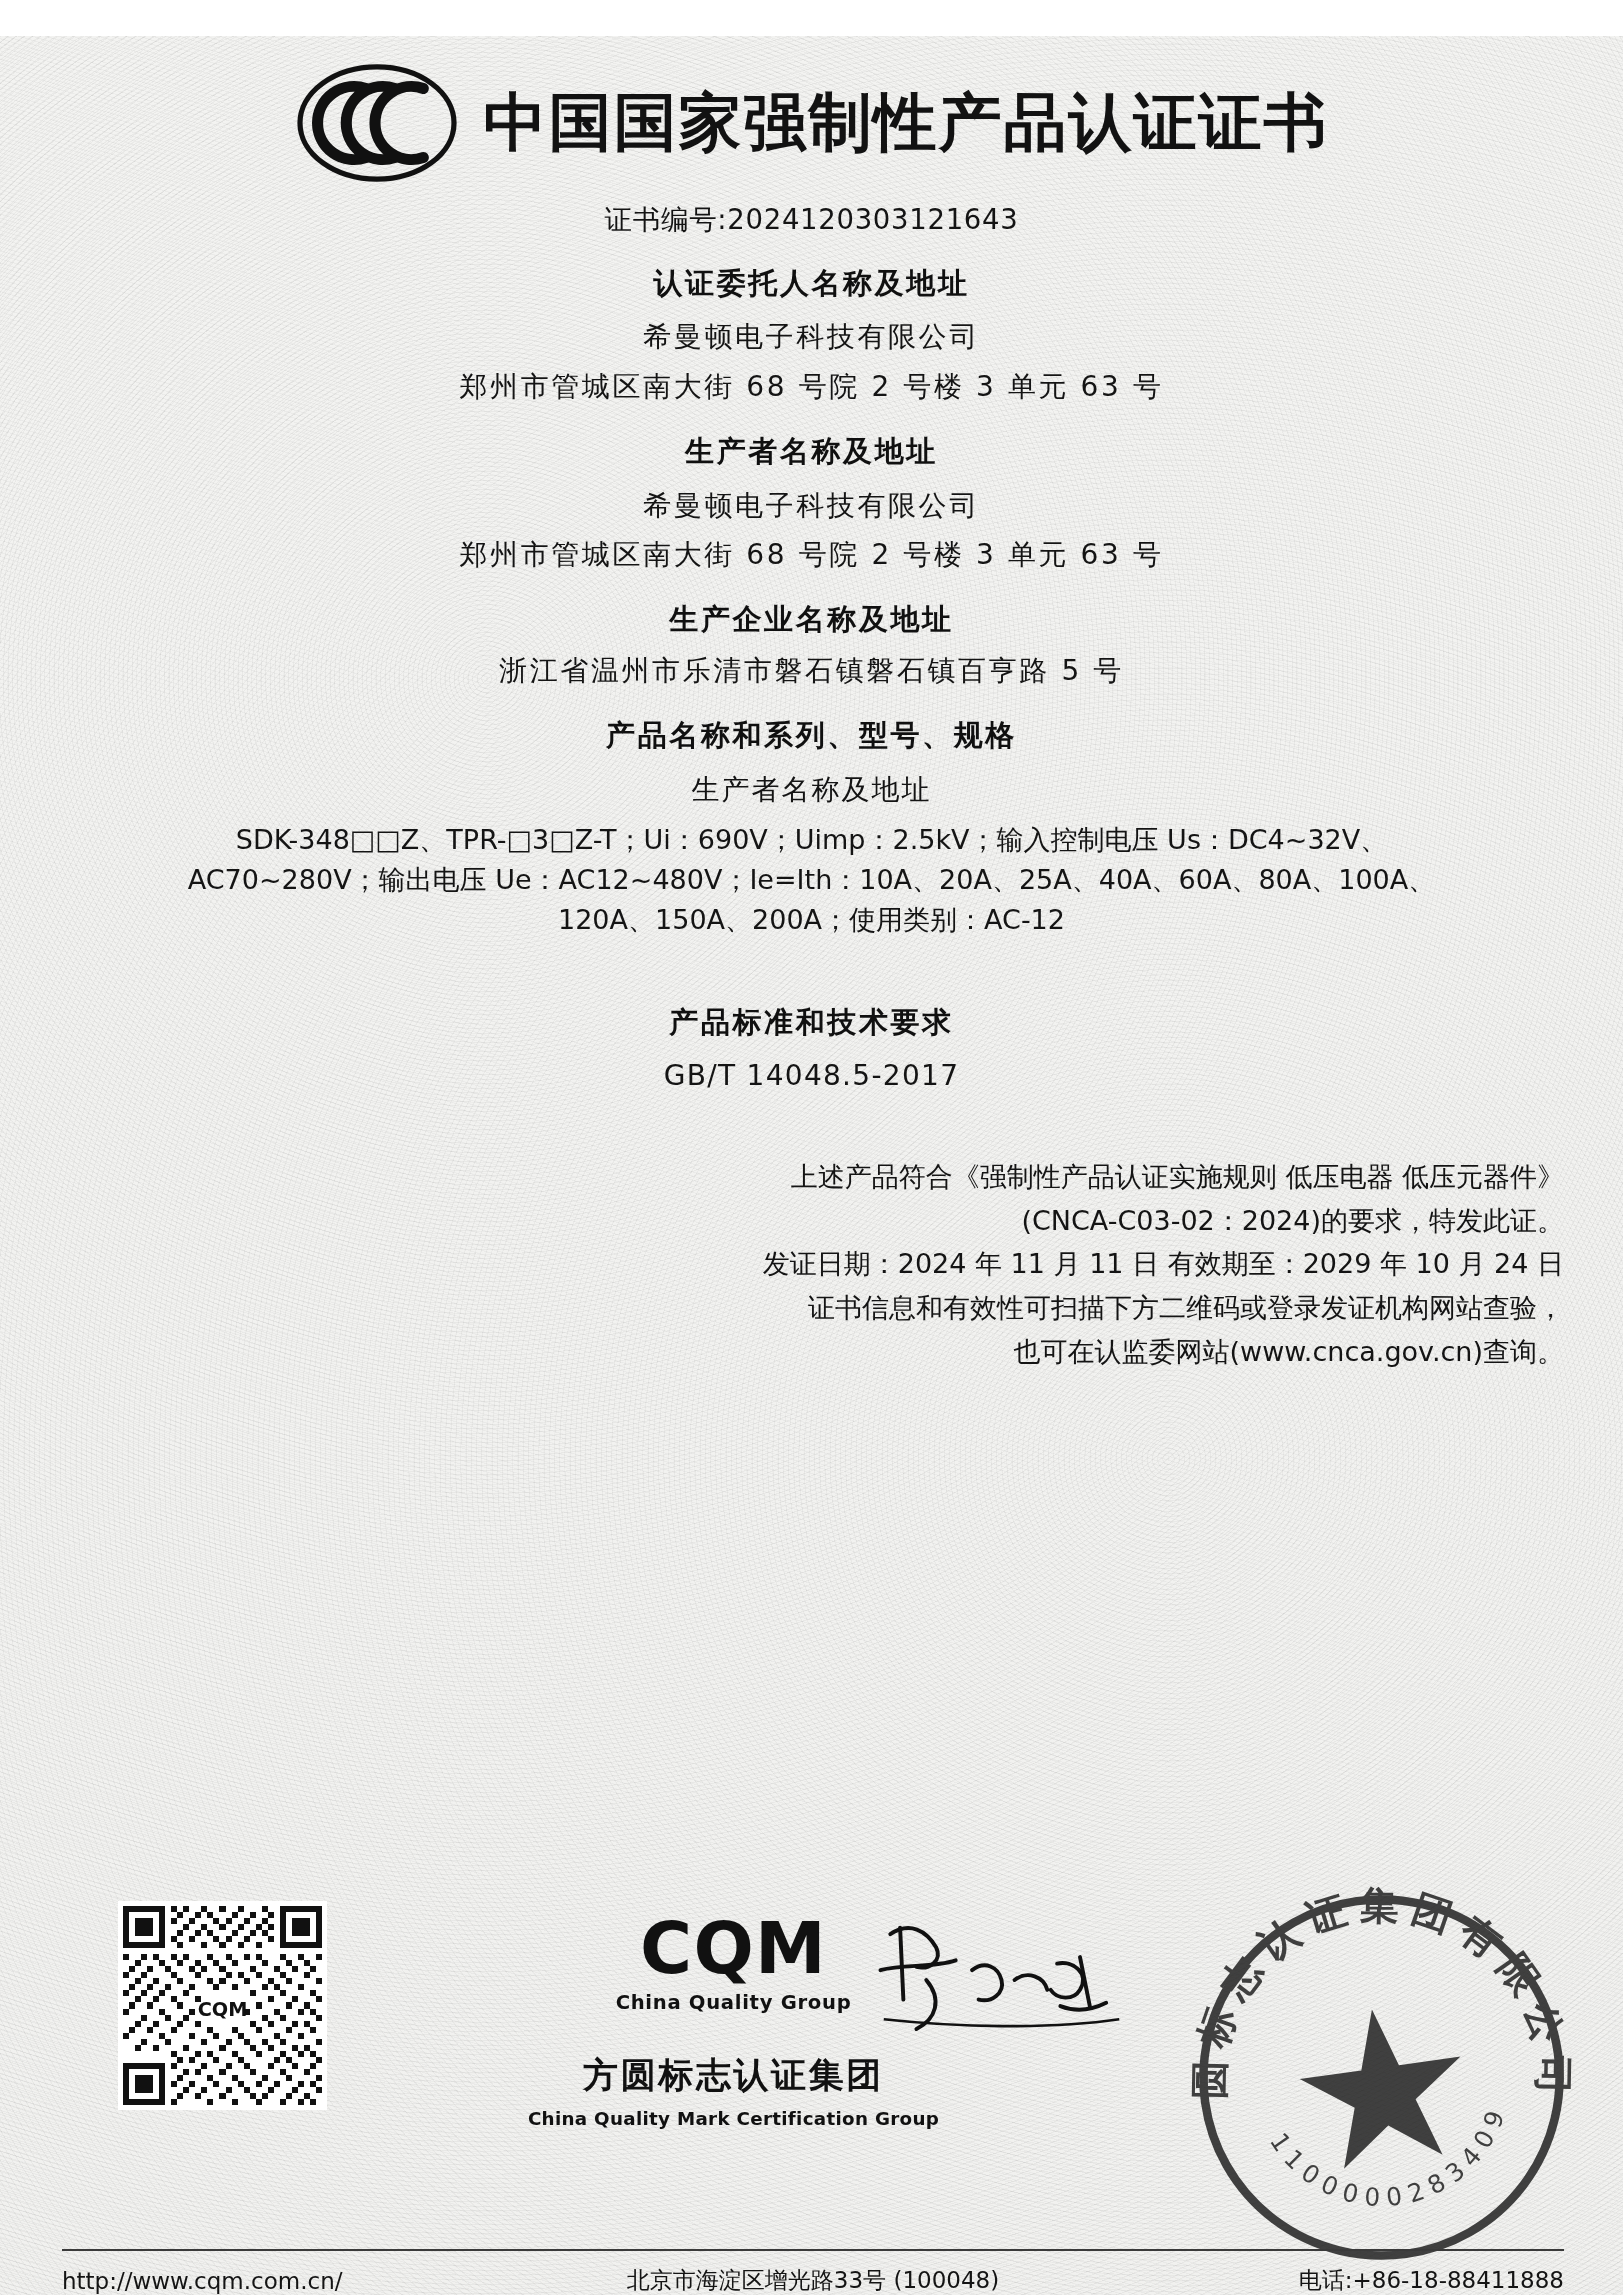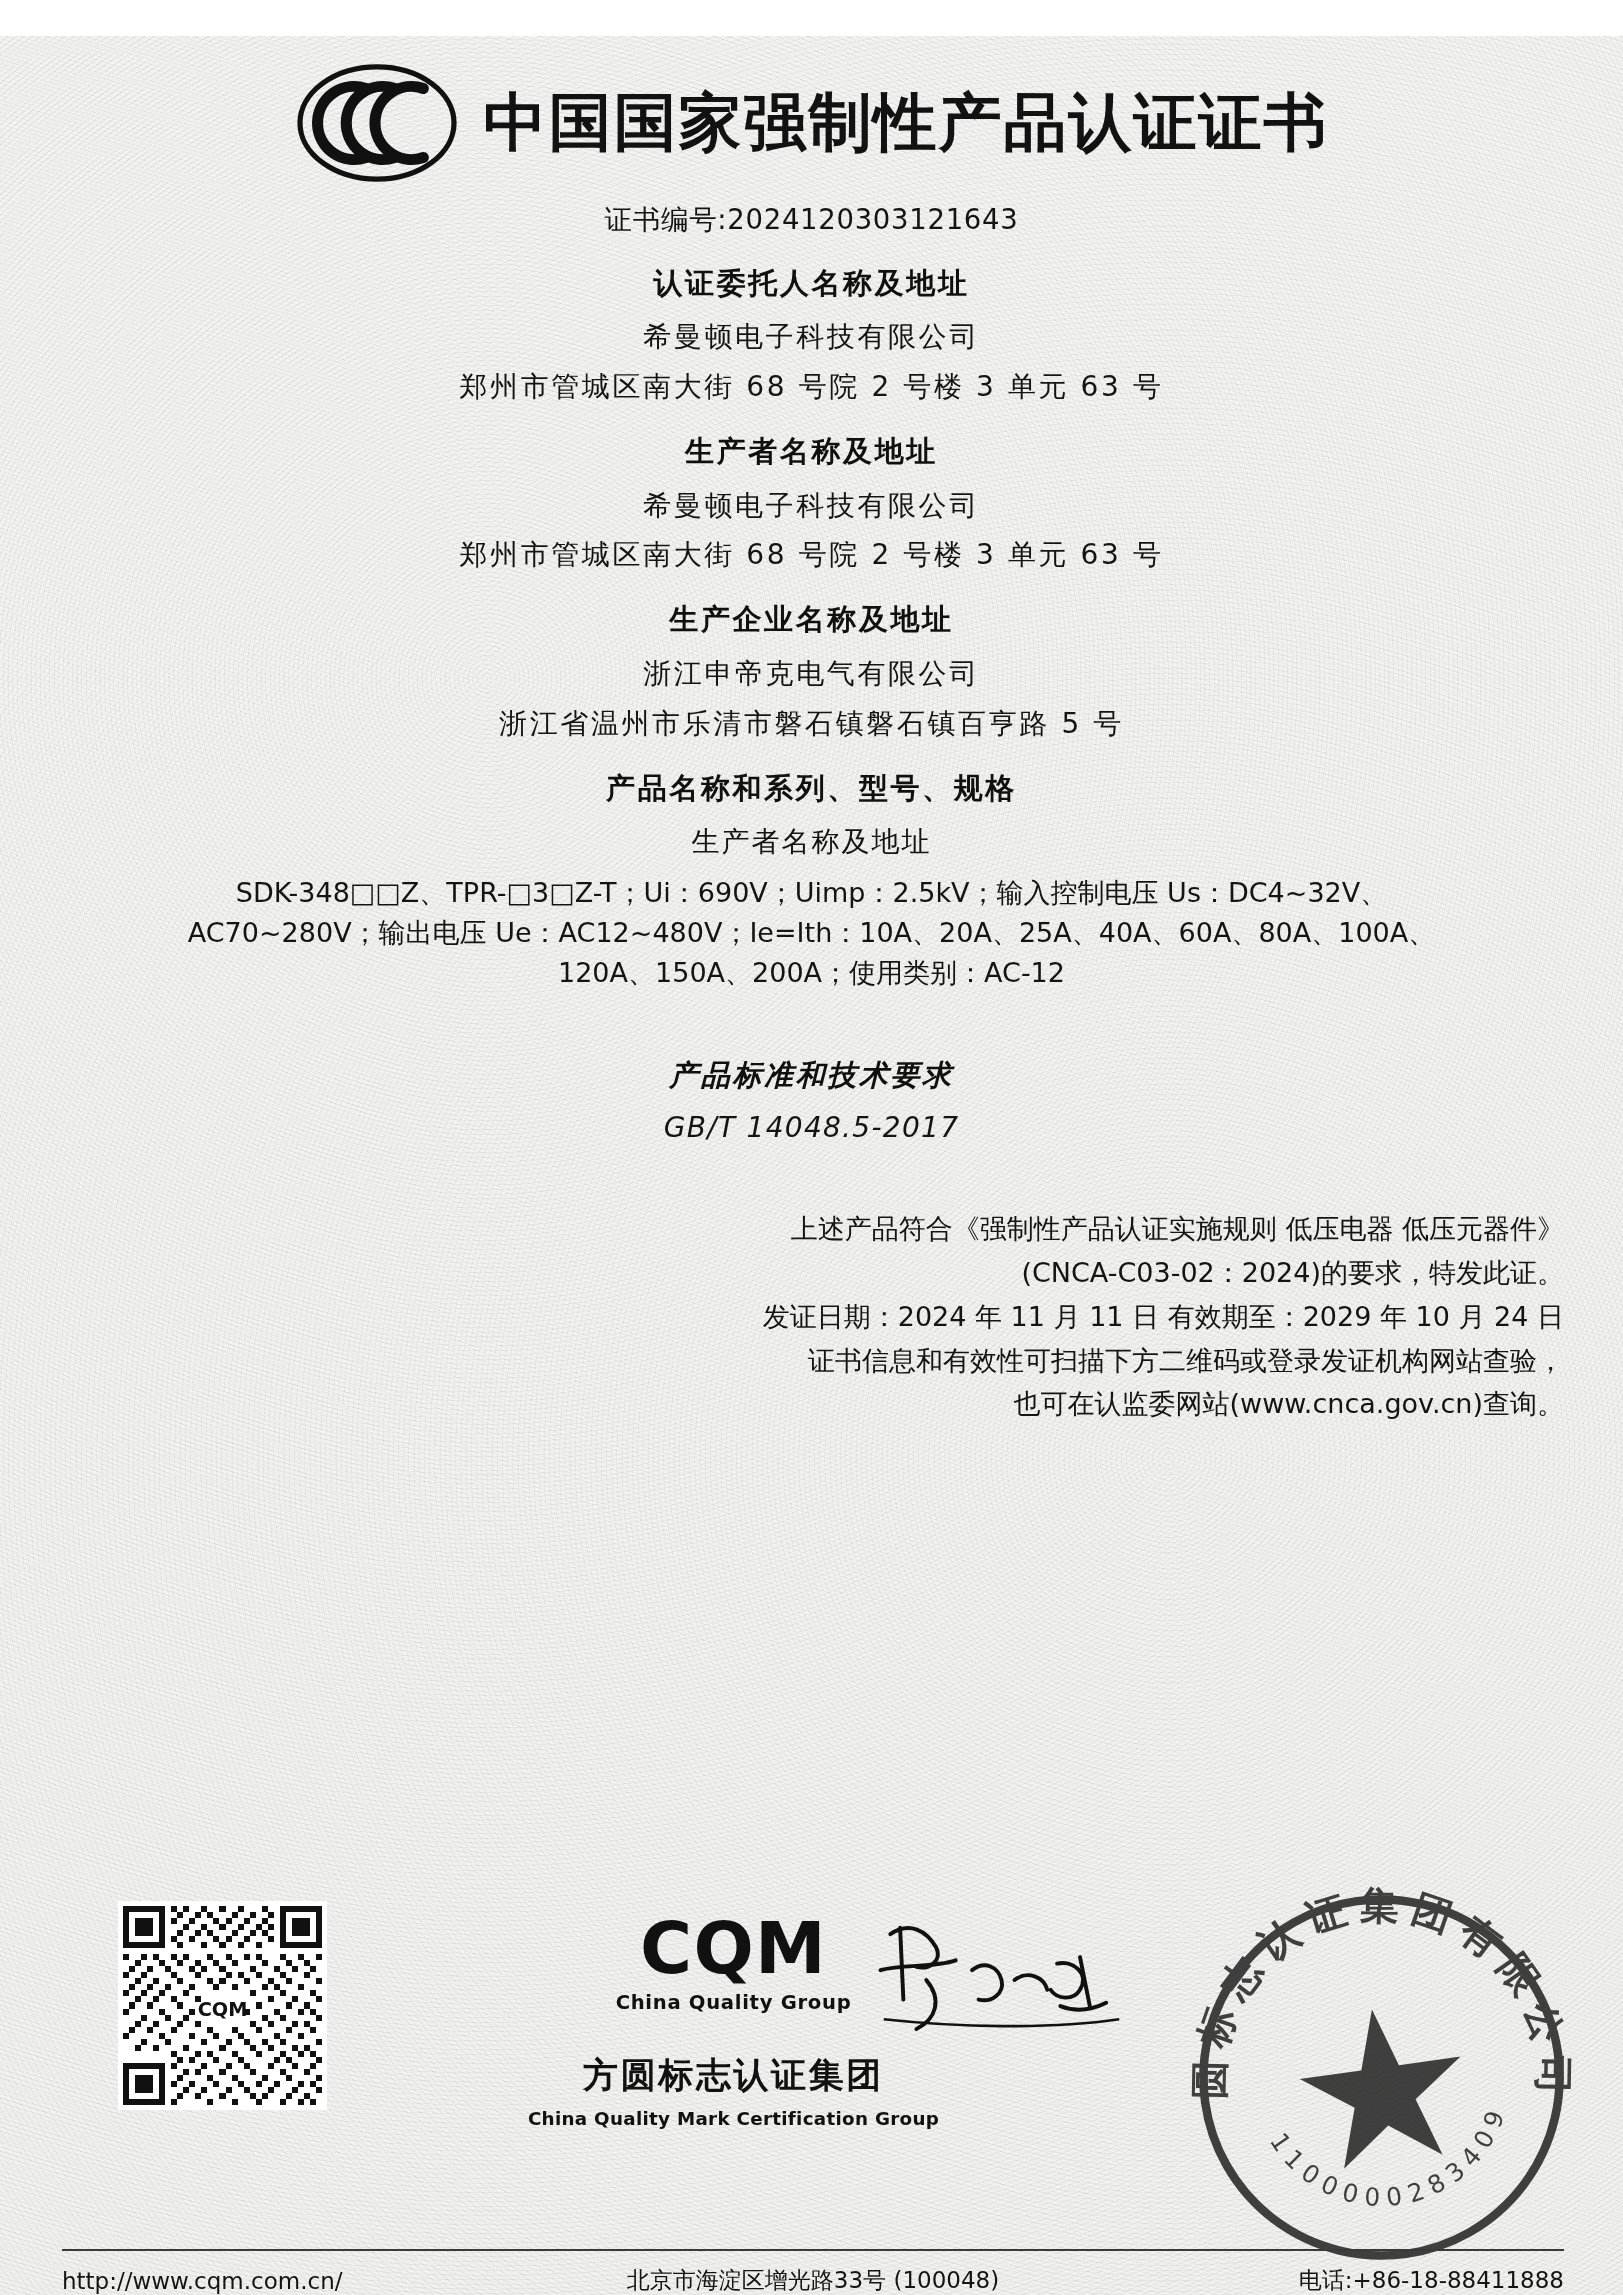--- a/index.html
+++ b/index.html
@@ -95,21 +95,20 @@
     line-height: 1.48;
     color: #141414;
     text-align: center;
     margin-top: 11.8px;
     letter-spacing: 0px;
   }
 
   .standard-section {
     margin-top: 63px;
     text-align: center;
-    font-style: italic;
   }
   .standard-value {
     font-family: "DejaVu Sans", sans-serif;
     font-size: 28px;
     letter-spacing: 1.3px;
     color: #141414;
     margin-top: 15.7px;
   }
 
   .statement {
@@ -242,21 +241,20 @@
     </div>
 
     <div class="section">
       <div class="sec-label">生产者名称及地址</div>
       <div class="sec-line">希曼顿电子科技有限公司</div>
       <div class="sec-line tight">郑州市管城区南大街 68 号院 2 号楼 3 单元 63 号</div>
     </div>
 
     <div class="section">
       <div class="sec-label">生产企业名称及地址</div>
-      <div class="sec-line">浙江申帝克电气有限公司</div>
       <div class="sec-line tight">浙江省温州市乐清市磐石镇磐石镇百亨路 5 号</div>
     </div>
 
     <div class="section">
       <div class="sec-label">产品名称和系列、型号、规格</div>
       <div class="product-name">生产者名称及地址</div>
       <div class="spec-block">
         <div>SDK-348□□Z、TPR-□3□Z-T；Ui：690V；Uimp：2.5kV；输入控制电压 Us：DC4~32V、</div>
         <div>AC70~280V；输出电压 Ue：AC12~480V；Ie=Ith：10A、20A、25A、40A、60A、80A、100A、</div>
         <div>120A、150A、200A；使用类别：AC-12</div>

